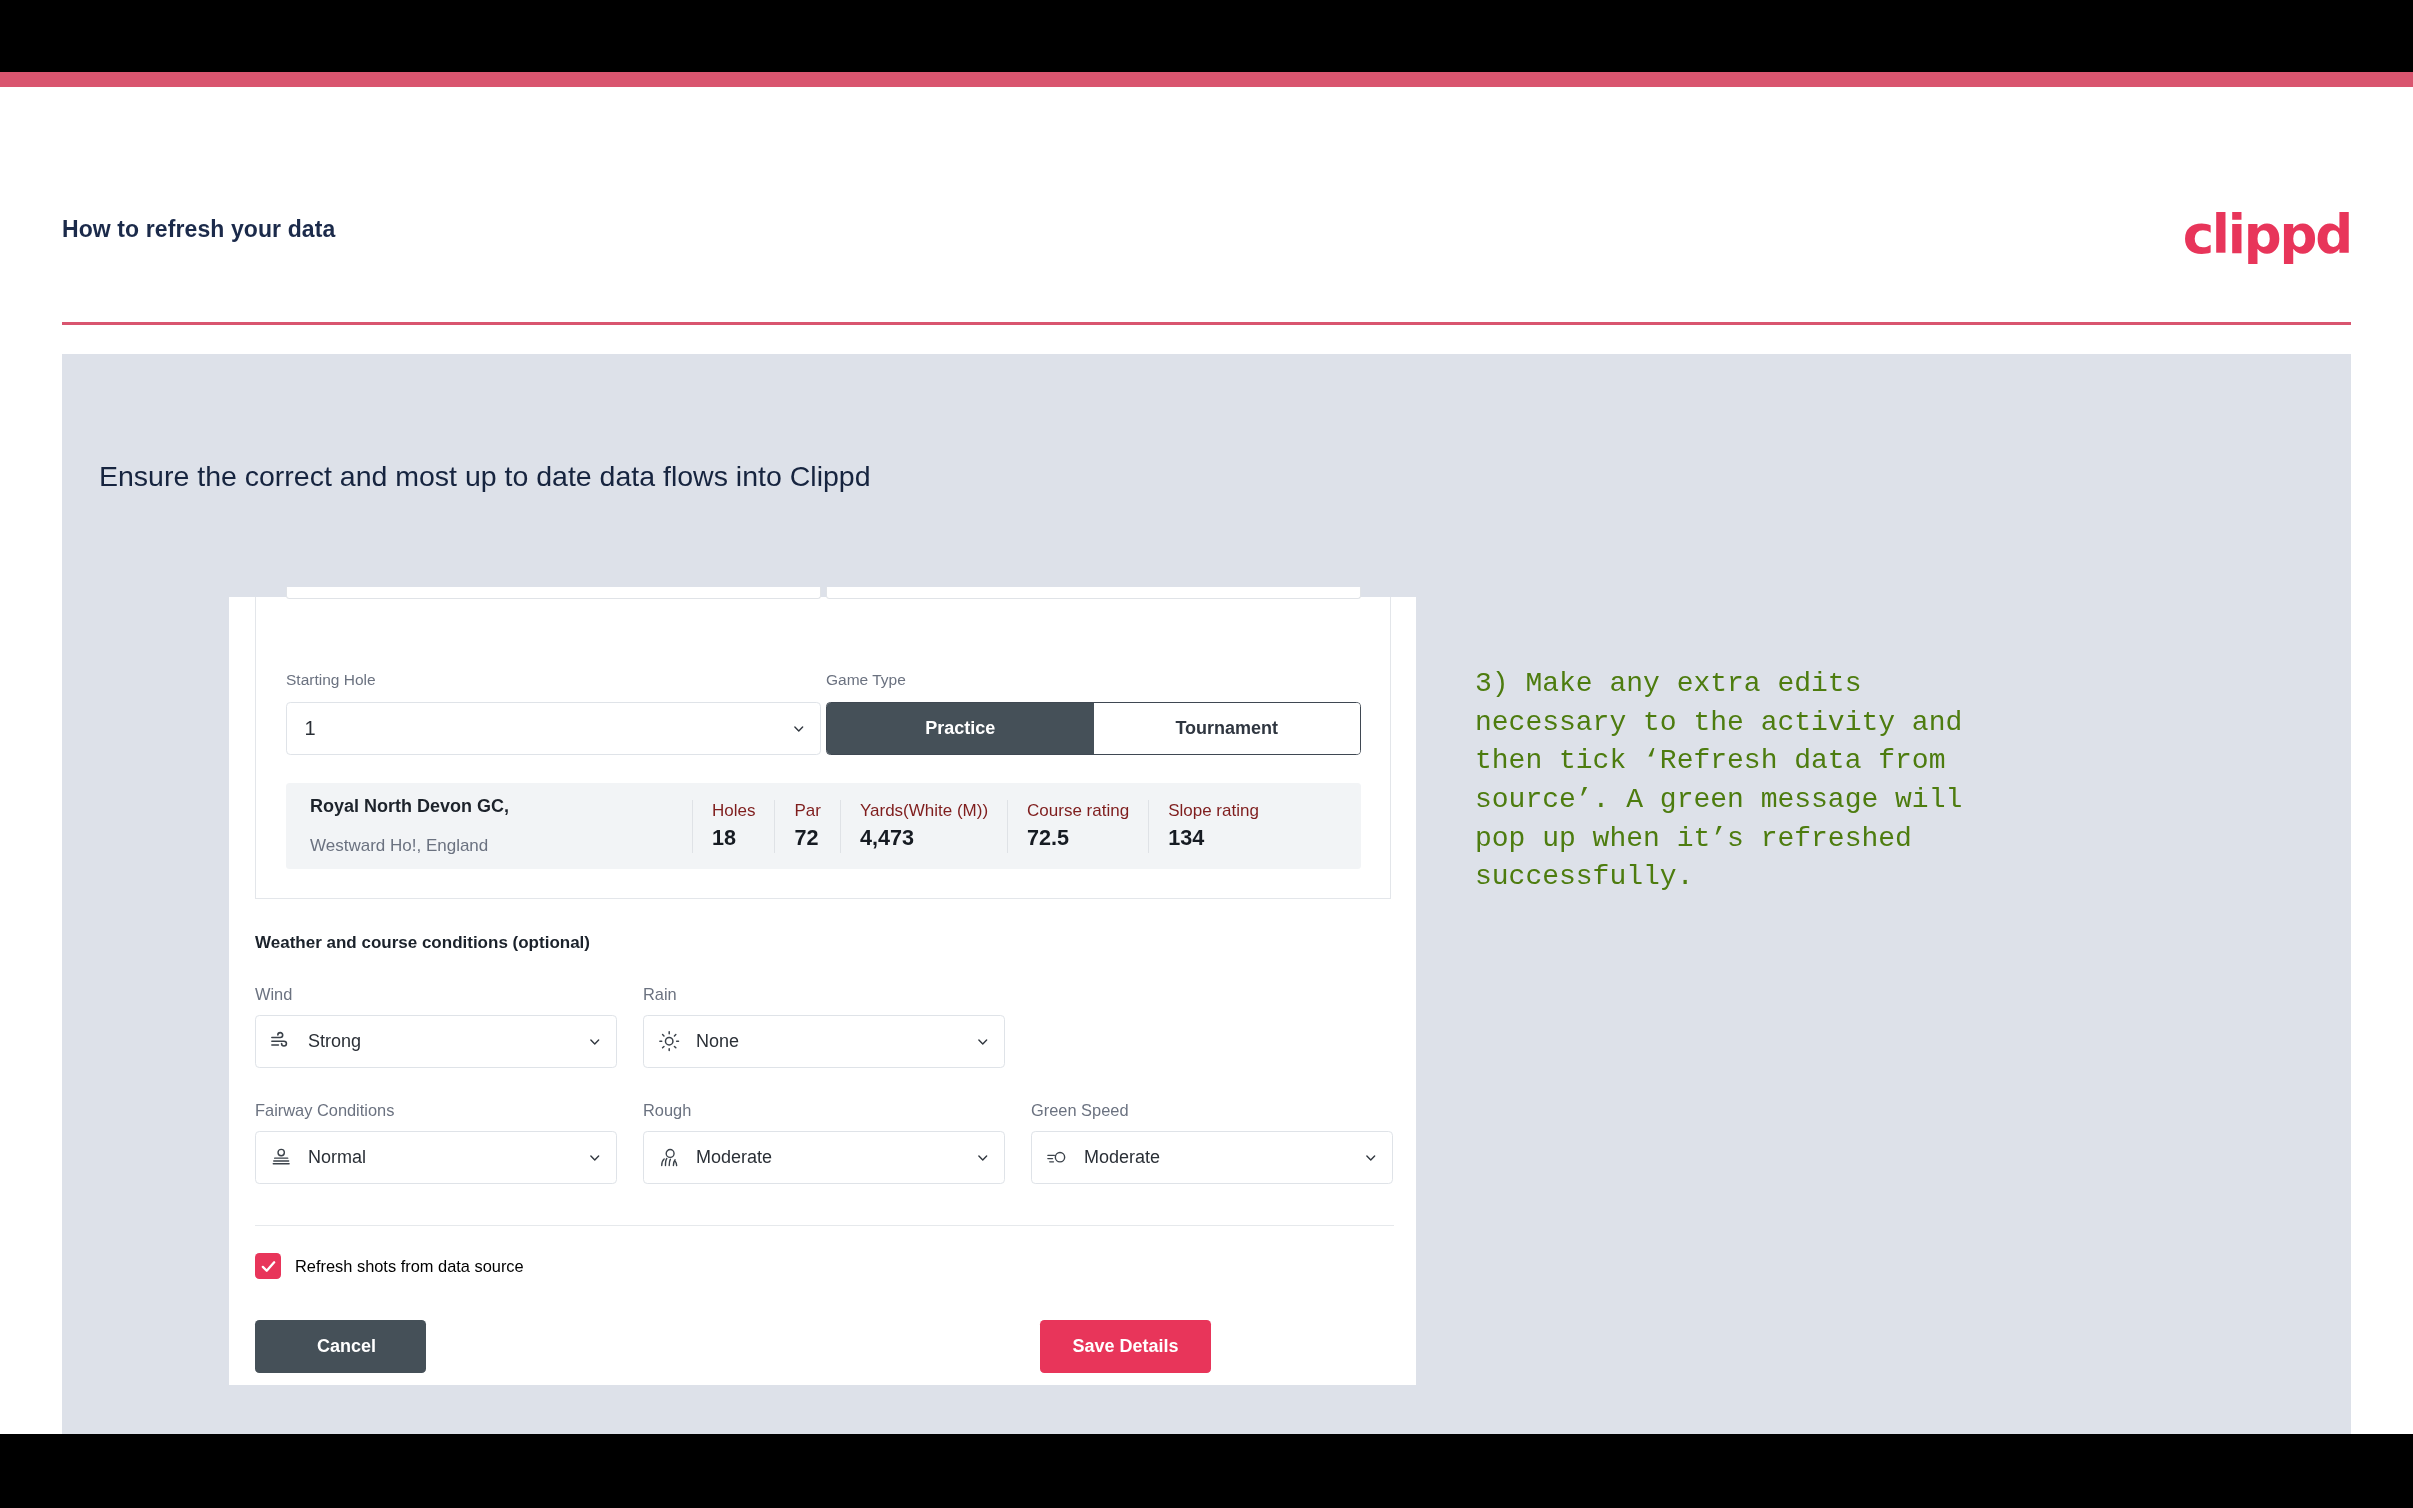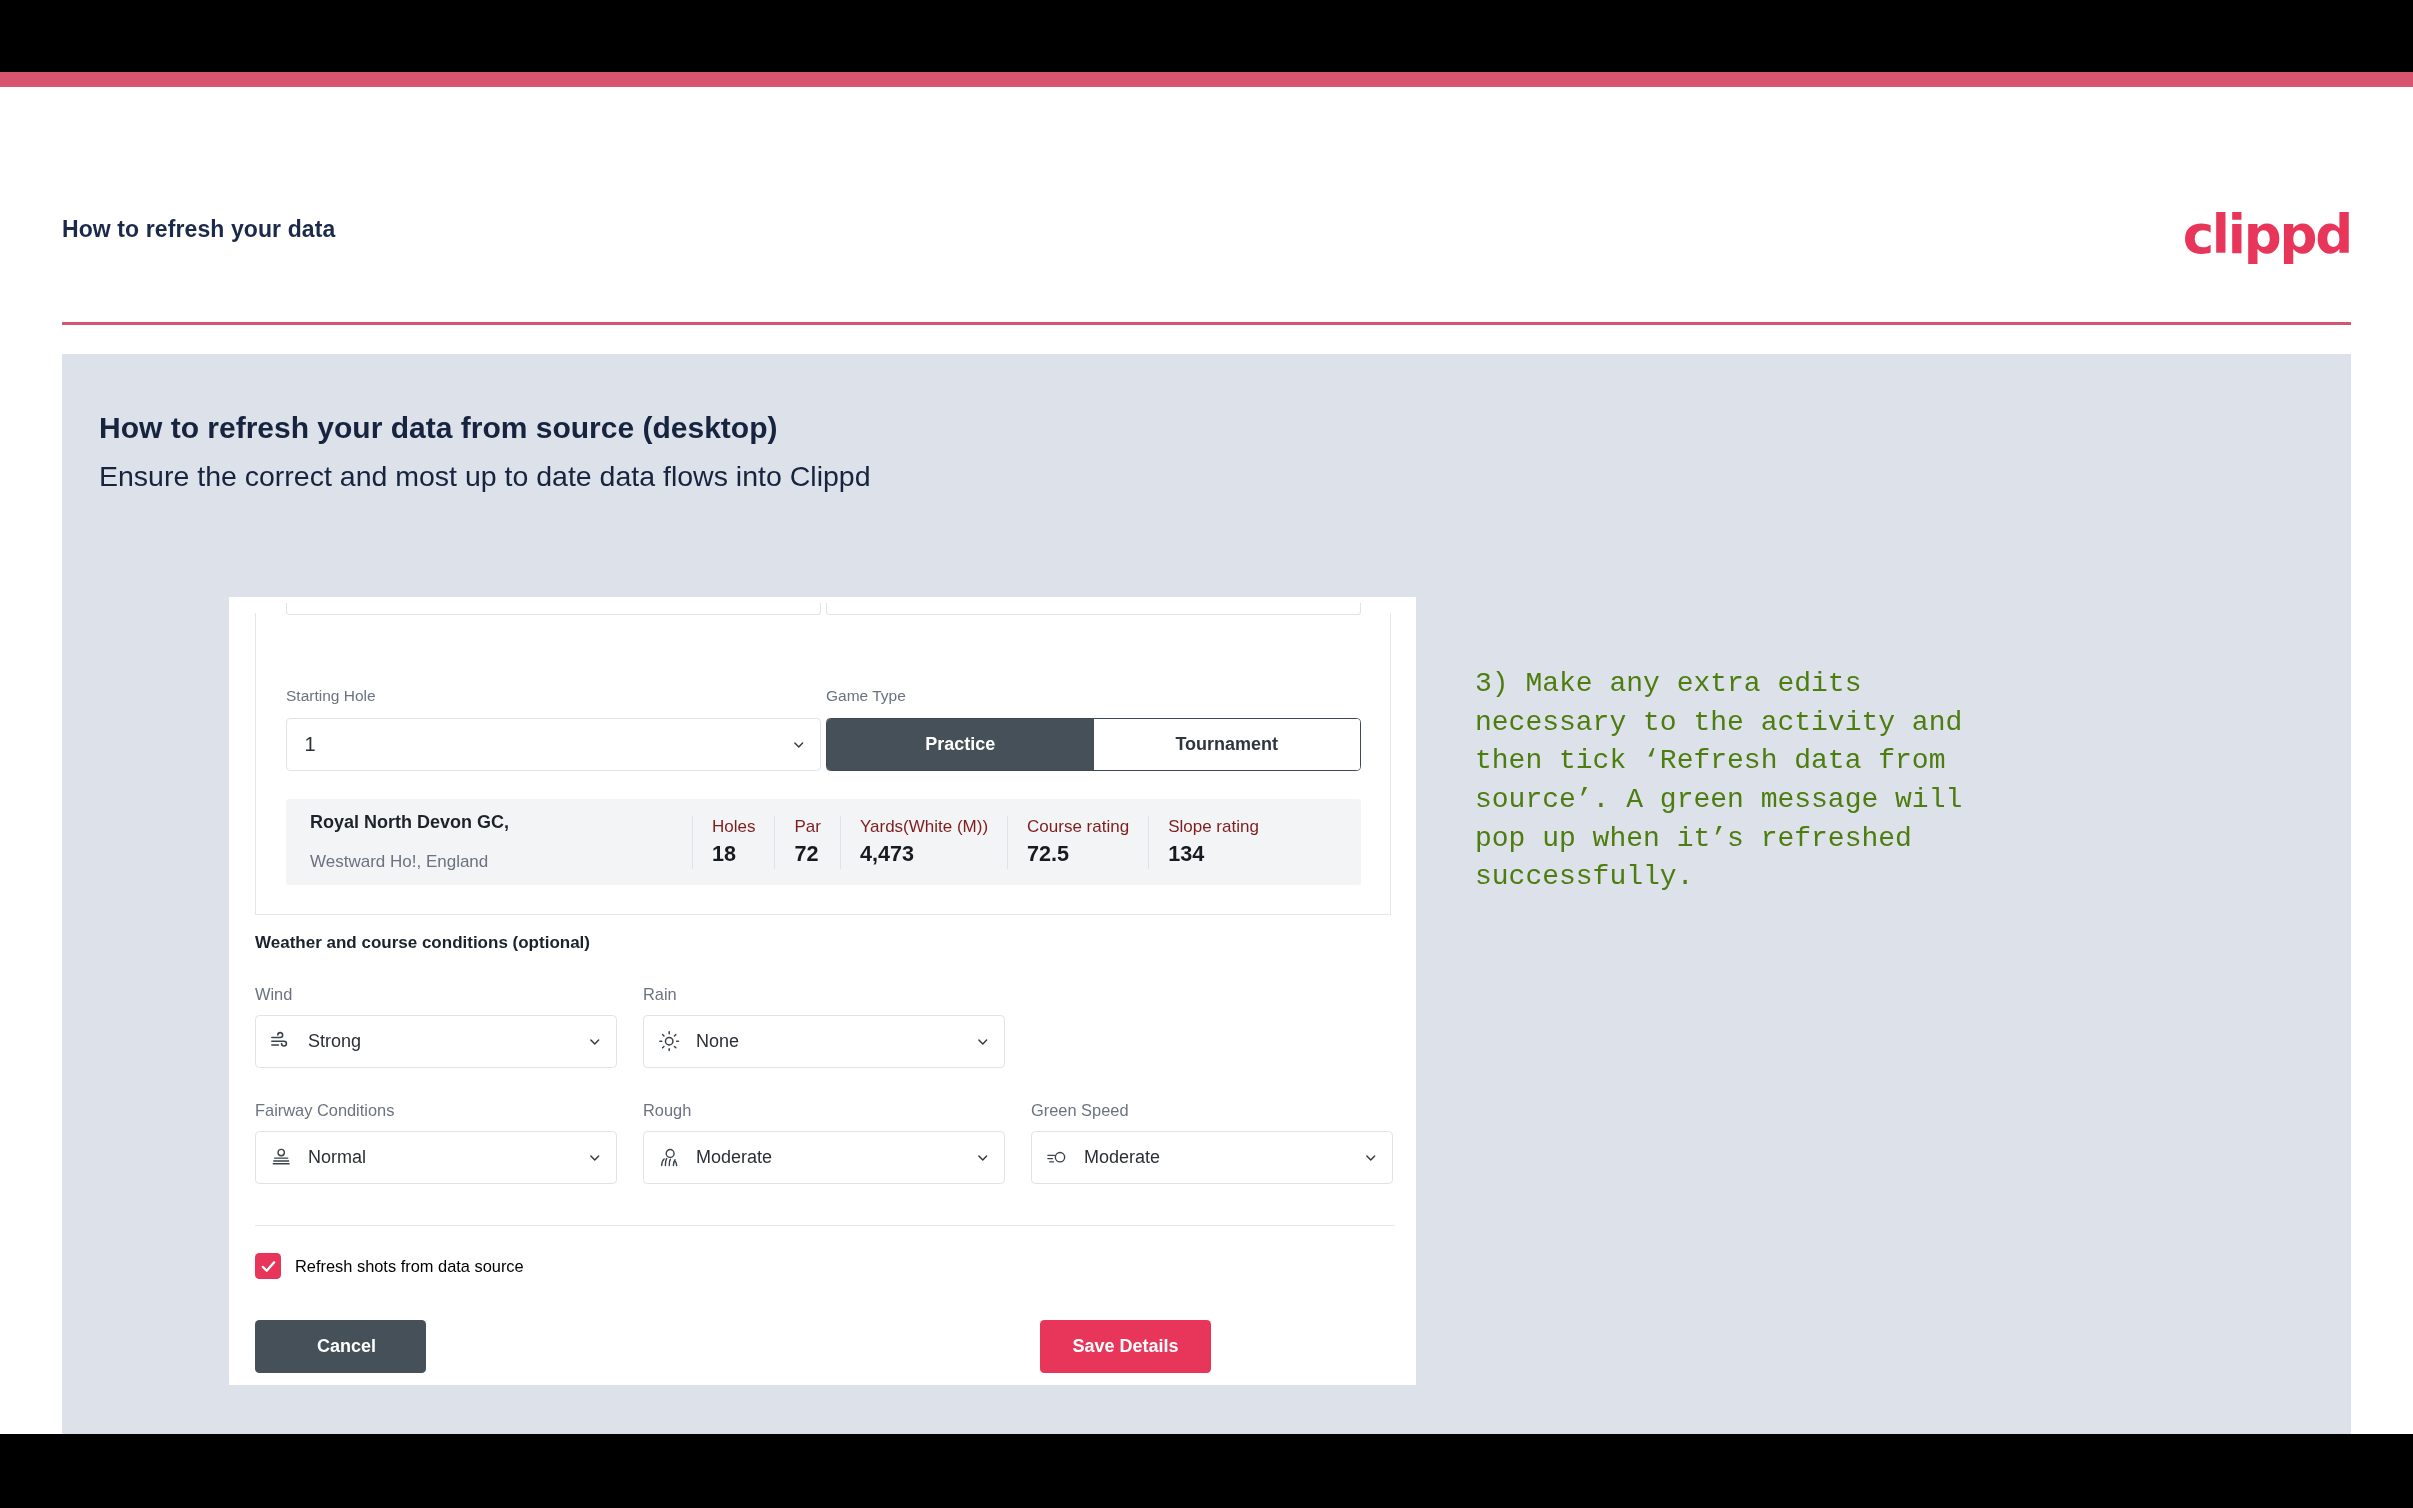--- a/index.html
+++ b/index.html
@@ -54,21 +54,21 @@
     font-size: 28.5px; font-weight: 400; color: #16243f;
   }
   
   .shot {
     position: absolute; left: 229px; top: 510px;
     width: 1187px; height: 788px;
     background: #ffffff;
   }
   
   .inner {
-    position: absolute; left: 26px; top: 16px;
+    position: absolute; left: 26px; top: 0px;
     width: 1136px; height: 302px;
     border: 0.9px solid #e3e6ea;
     border-top: none;
   }
   .clip-input {
     position: absolute; top: -10.4px; height: 12px;
     border: 0.9px solid #e0e3e7; border-top: none; background: #fff;
     border-radius: 0 0 3.5px 3.5px;
   }
   .clip-input.a { left: 30px;  width: 535px; }
@@ -192,21 +192,20 @@
   <div class="top-black"></div>
   <div class="top-pink"></div>
 
   <div class="page">
 
     <div class="hdr-title">How to refresh your data</div>
     <div class="logo">clippd</div>
     <div class="hdr-rule"></div>
 
     <div class="panel"></div>
-    <div class="panel-title">How to refresh your data from source (desktop)</div>
     <div class="panel-sub">Ensure the correct and most up to date data flows into Clippd</div>
 
     <div class="shot">
 
       <div class="inner">
         <div class="clip-input a"></div>
         <div class="clip-input b"></div>
 
         <div class="fld-label" style="left:30px; top:74px;">Starting Hole</div>
         <div class="sel" id="starting-hole-select">

